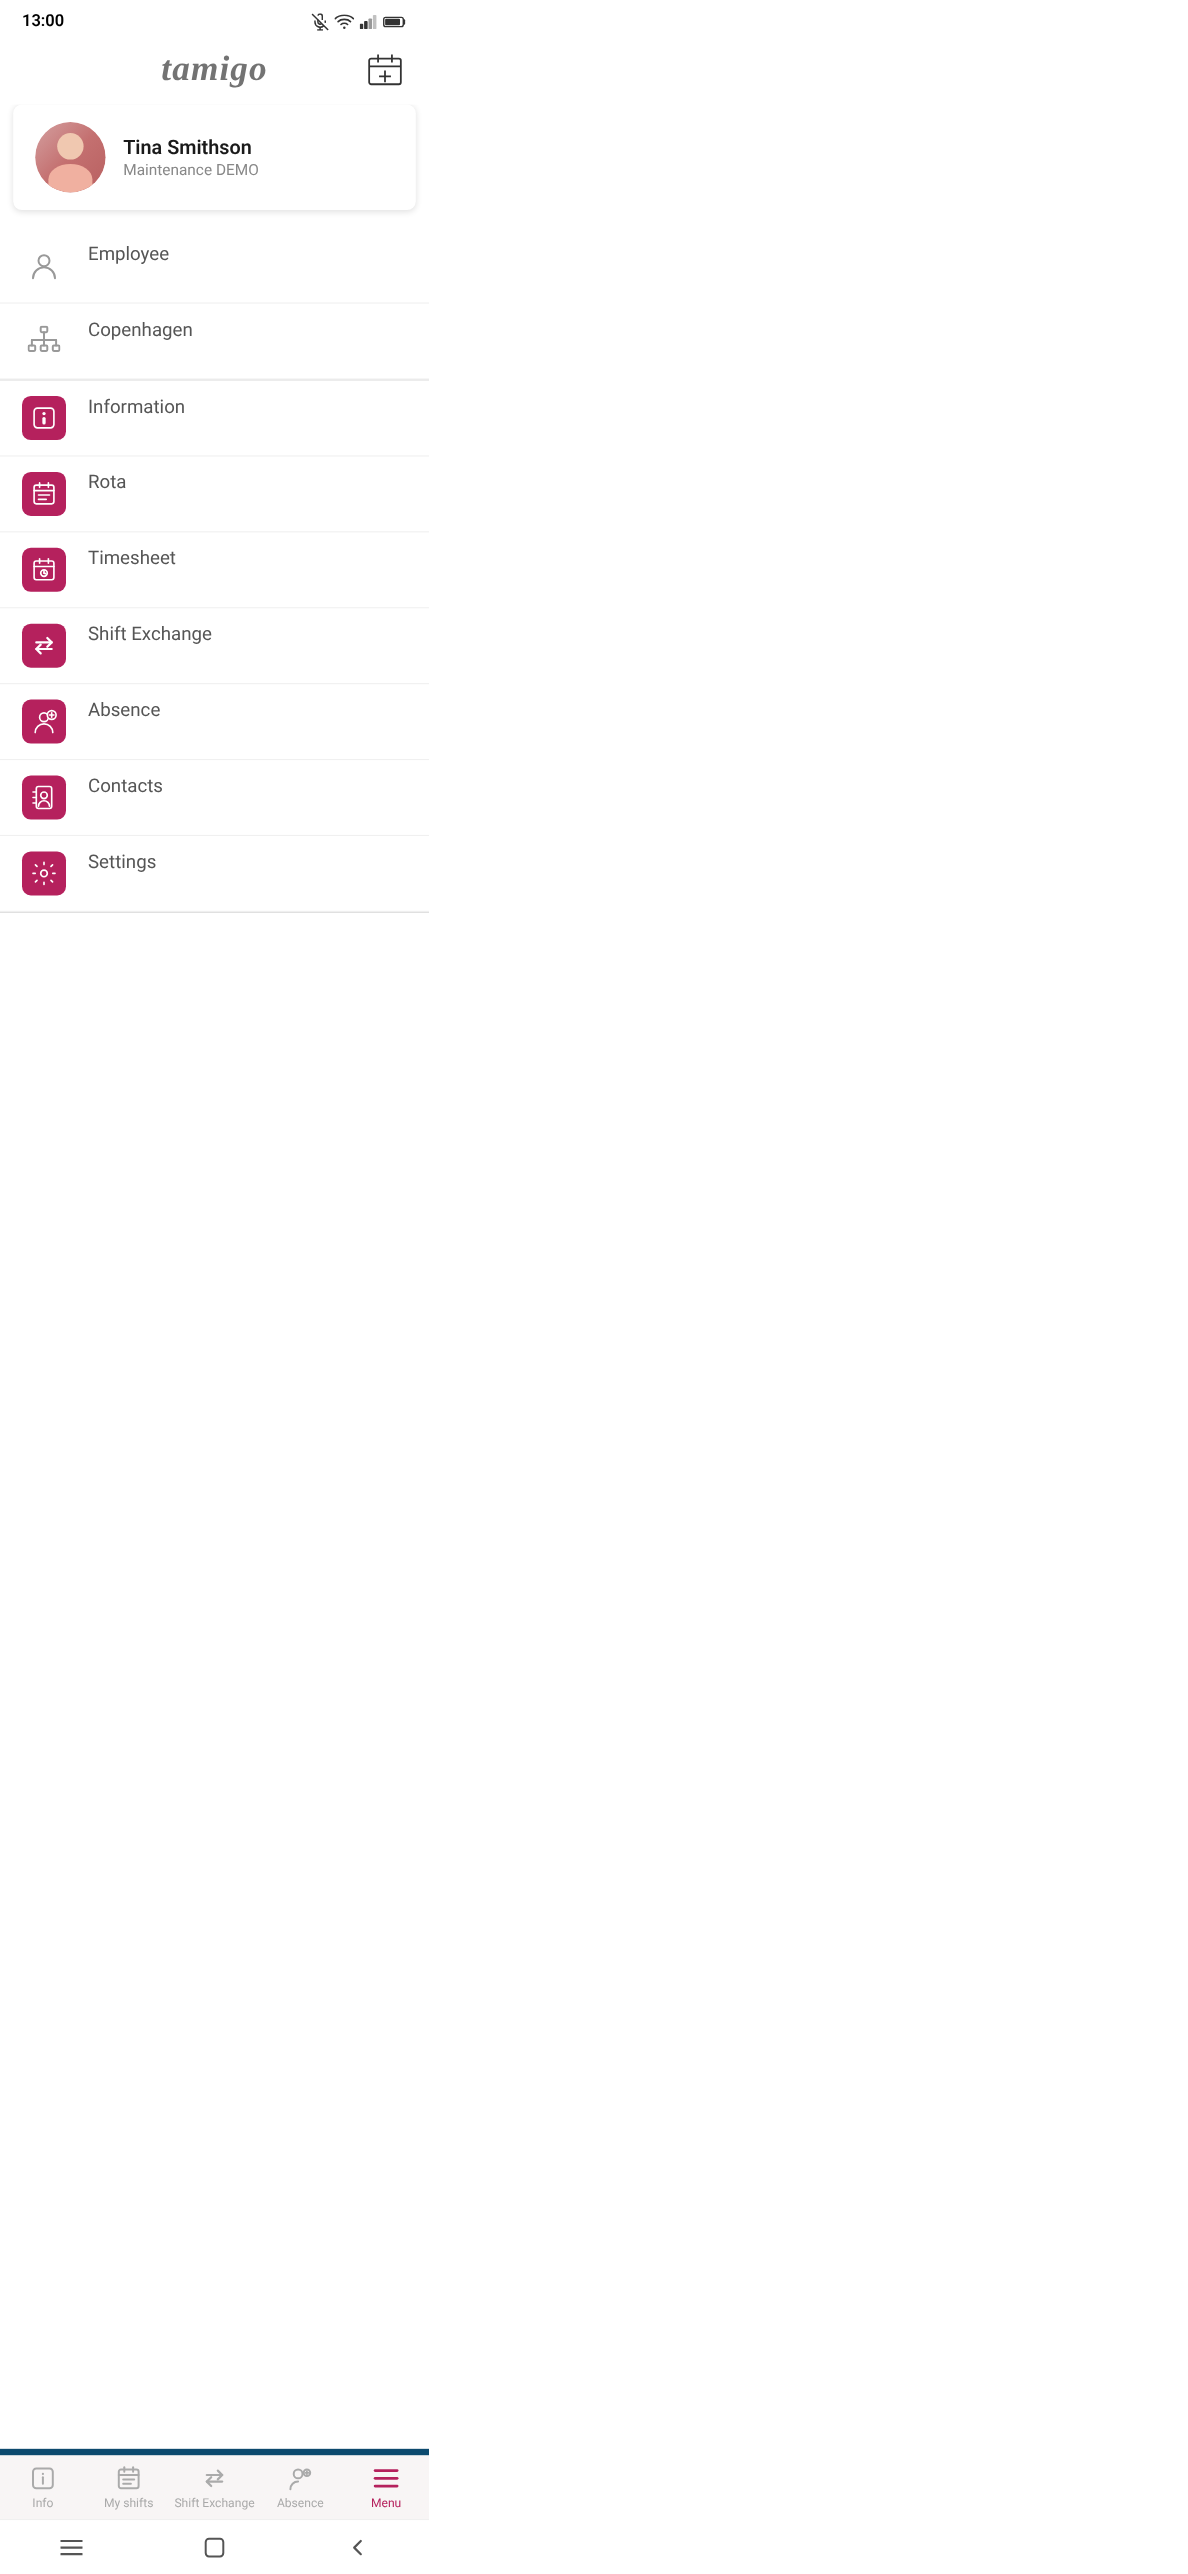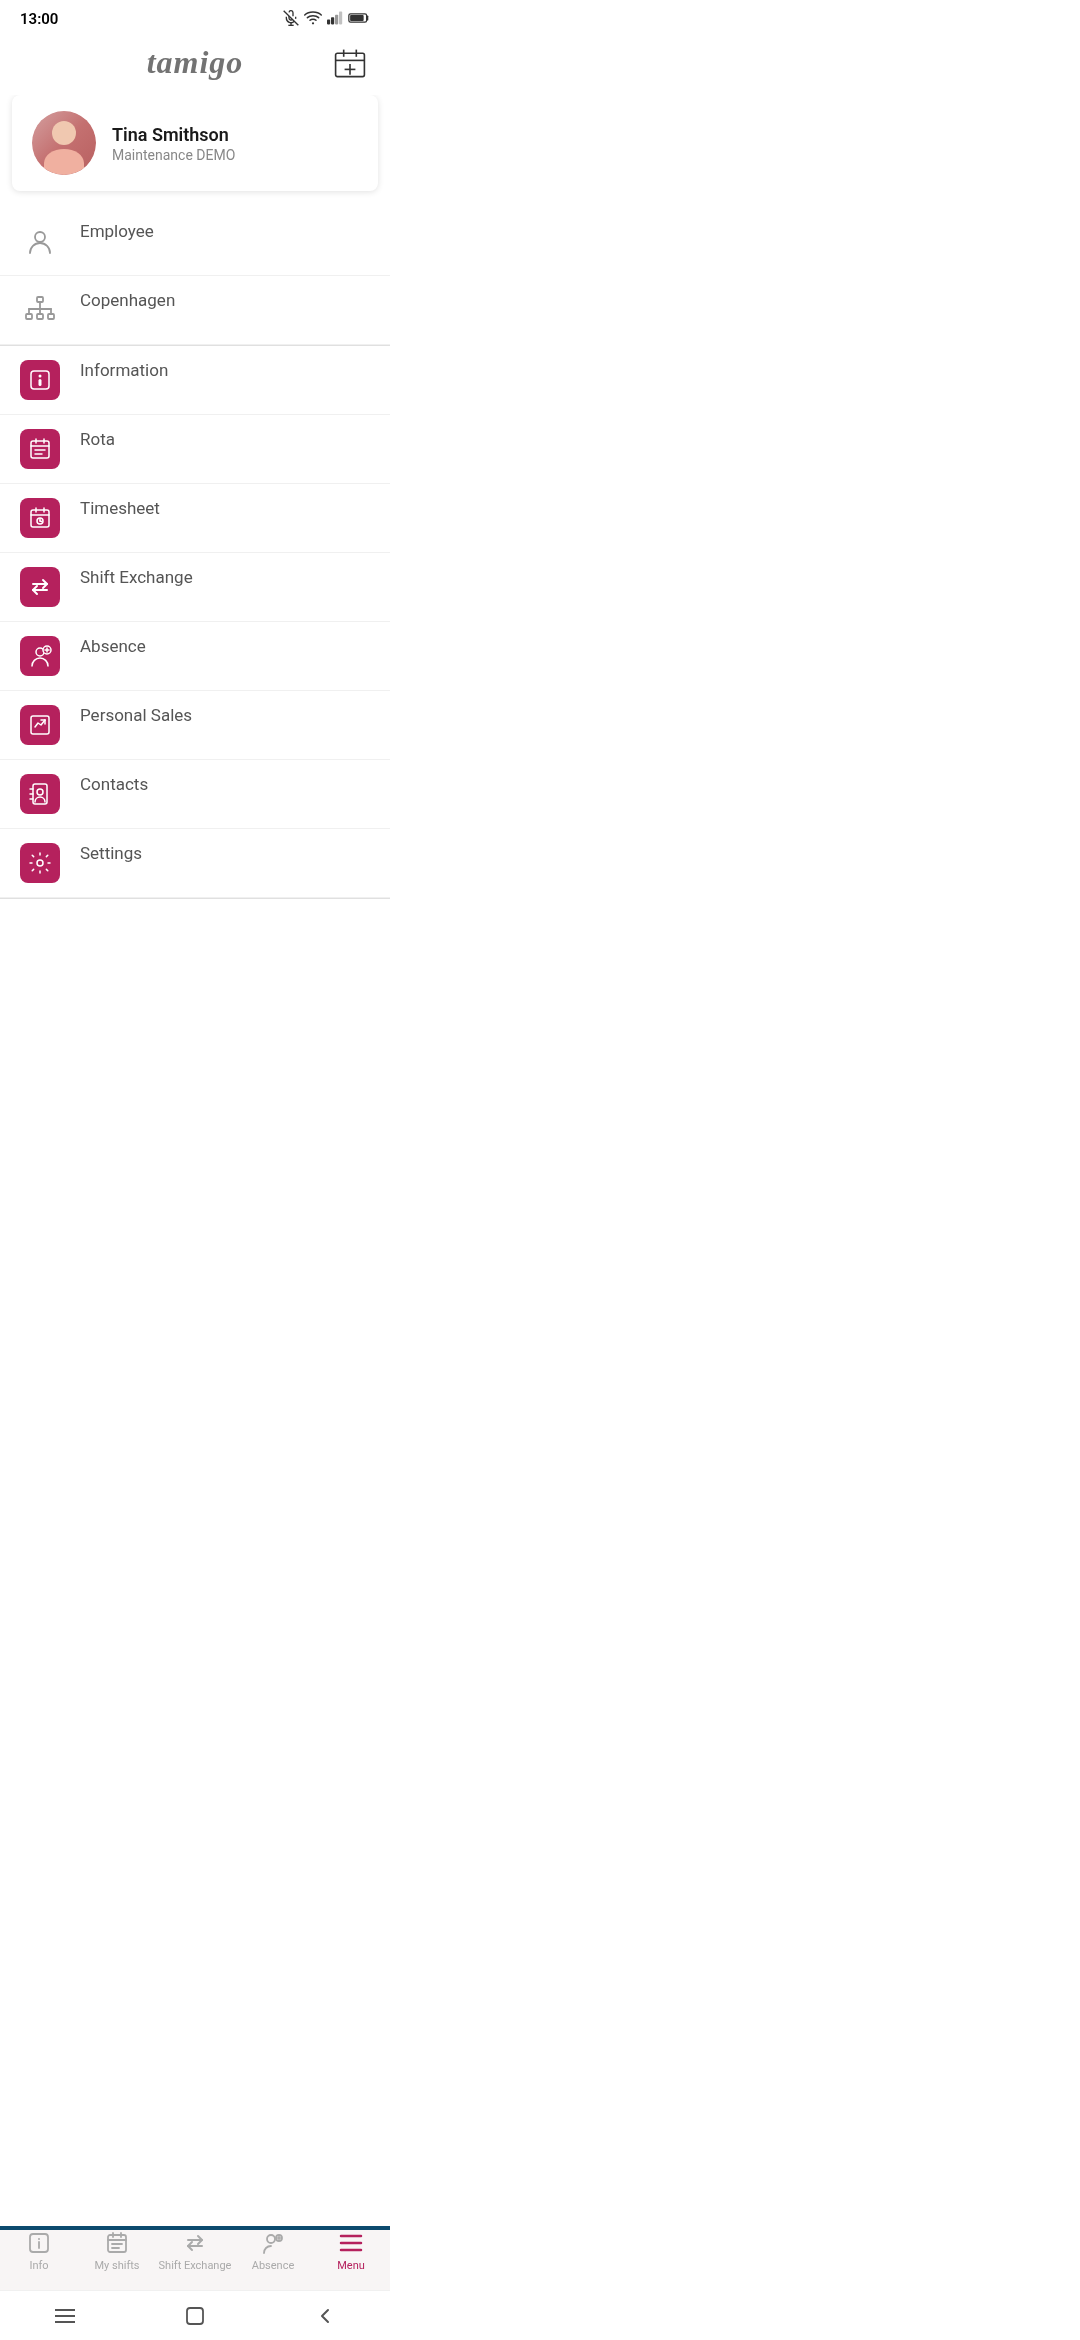--- a/index.html
+++ b/index.html
@@ -10,21 +10,21 @@
       background: #ffffff;
       font-family: -apple-system, BlinkMacSystemFont, 'Segoe UI', Roboto, sans-serif;
       overflow-x: hidden;
       position: relative;
     }
 
     
     .status-bar {
       display: flex;
       justify-content: space-between;
-      align-items: flex-start;
+      align-items: flex-end;
       padding: 10px 20px 6px;
       background: #ffffff;
     }
     .status-time {
       font-size: 15px;
       font-weight: 600;
       color: #000;
     }
     .status-icons {
       display: flex;
@@ -171,23 +171,23 @@
     
     .bottom-tab-bar {
       position: fixed;
       bottom: 50px;
       left: 0;
       right: 0;
       width: 390px;
       height: 64px;
       background: #f8f5f5;
       display: flex;
-      align-items: flex-start;
+      align-items: center;
       justify-content: space-around;
-      border-top: 4px solid #0c4a6e;
+      border-top: 6px solid #0c4a6e;
     }
     .tab-item {
       display: flex;
       flex-direction: column;
       align-items: center;
       gap: 3px;
       cursor: pointer;
       flex: 1;
     }
     .tab-icon {
@@ -376,31 +376,20 @@
     <div class="menu-icon-wrap" style="background:#b5215d">
         <svg width="24" height="24" viewBox="0 0 24 24" fill="none" stroke="white" stroke-width="1.5" stroke-linecap="round">
           <circle cx="12" cy="8" r="4"></circle>
           <path d="M4 22c0-4.4 3.6-8 8-8s8 3.6 8 8"></path>
           <circle cx="19" cy="6" r="4" fill="#b5215d" stroke="white" stroke-width="1.5"></circle>
           <line x1="17" y1="6" x2="21" y2="6" stroke="white" stroke-width="1.5"></line>
           <line x1="19" y1="4" x2="19" y2="8" stroke="white" stroke-width="1.5"></line>
         </svg>
       </div>
     <span class="menu-label">Absence</span>
-  </li>
-    <li class="menu-item">
-    <div class="menu-icon-wrap" style="background:#b5215d">
-        <svg width="24" height="24" viewBox="0 0 24 24" fill="none" stroke="white" stroke-width="1.5" stroke-linecap="round" stroke-linejoin="round">
-          <rect x="3" y="3" width="18" height="18" rx="2"></rect>
-          <polyline points="7,14 10,10 13,12 17,7"></polyline>
-          <line x1="17" y1="7" x2="17" y2="11"></line>
-          <line x1="13" y1="7" x2="17" y2="7"></line>
-        </svg>
-      </div>
-    <span class="menu-label">Personal Sales</span>
   </li>
     <li class="menu-item">
     <div class="menu-icon-wrap" style="background:#b5215d">
         <svg width="24" height="24" viewBox="0 0 24 24" fill="none" stroke="white" stroke-width="1.5" stroke-linecap="round">
           <rect x="5" y="2" width="14" height="20" rx="2"></rect>
           <line x1="2" y1="7" x2="5" y2="7"></line>
           <line x1="2" y1="12" x2="5" y2="12"></line>
           <line x1="2" y1="17" x2="5" y2="17"></line>
           <circle cx="12" cy="10" r="3"></circle>
           <path d="M7 20c0-2.8 2.2-5 5-5s5 2.2 5 5"></path>

